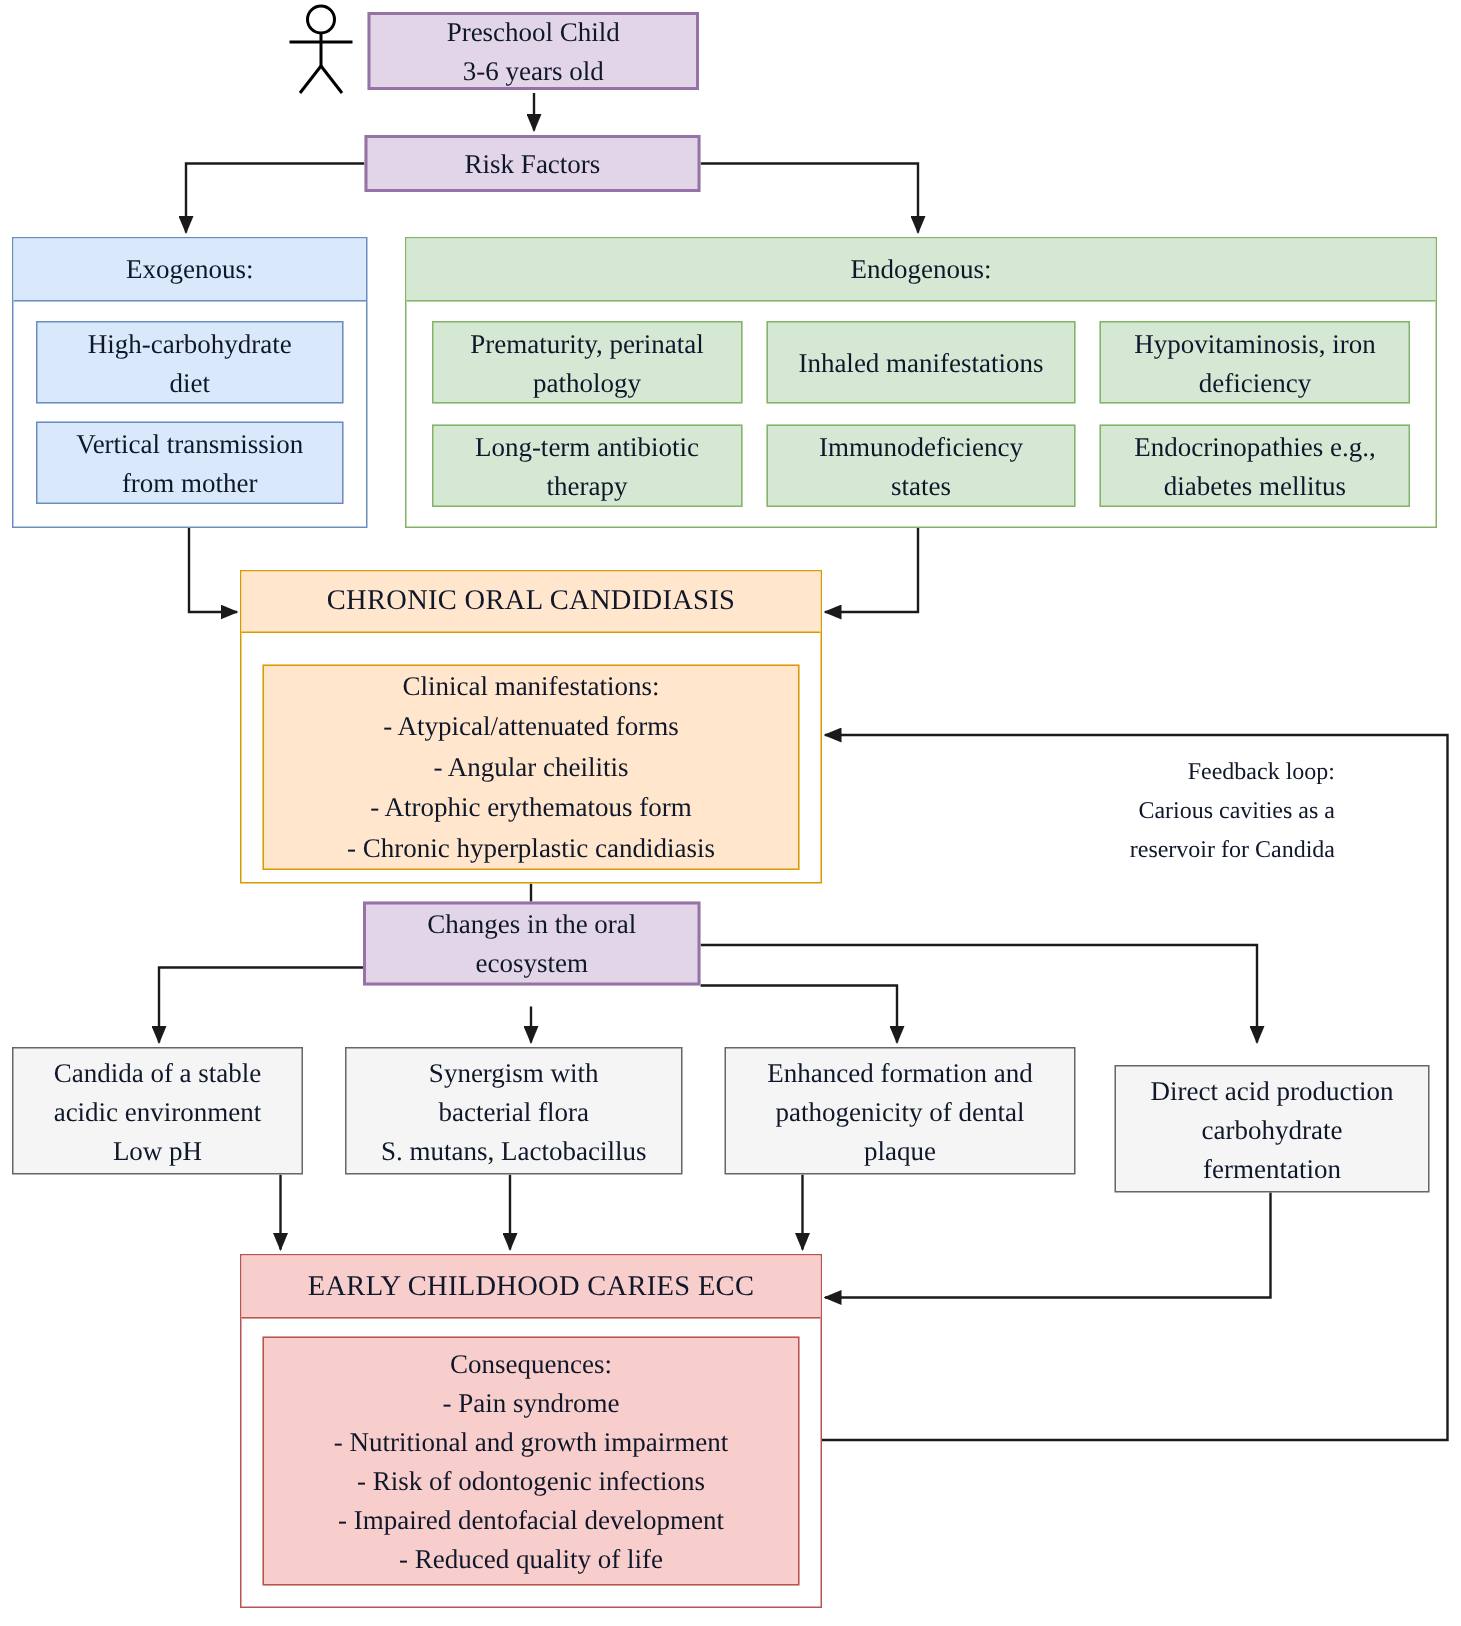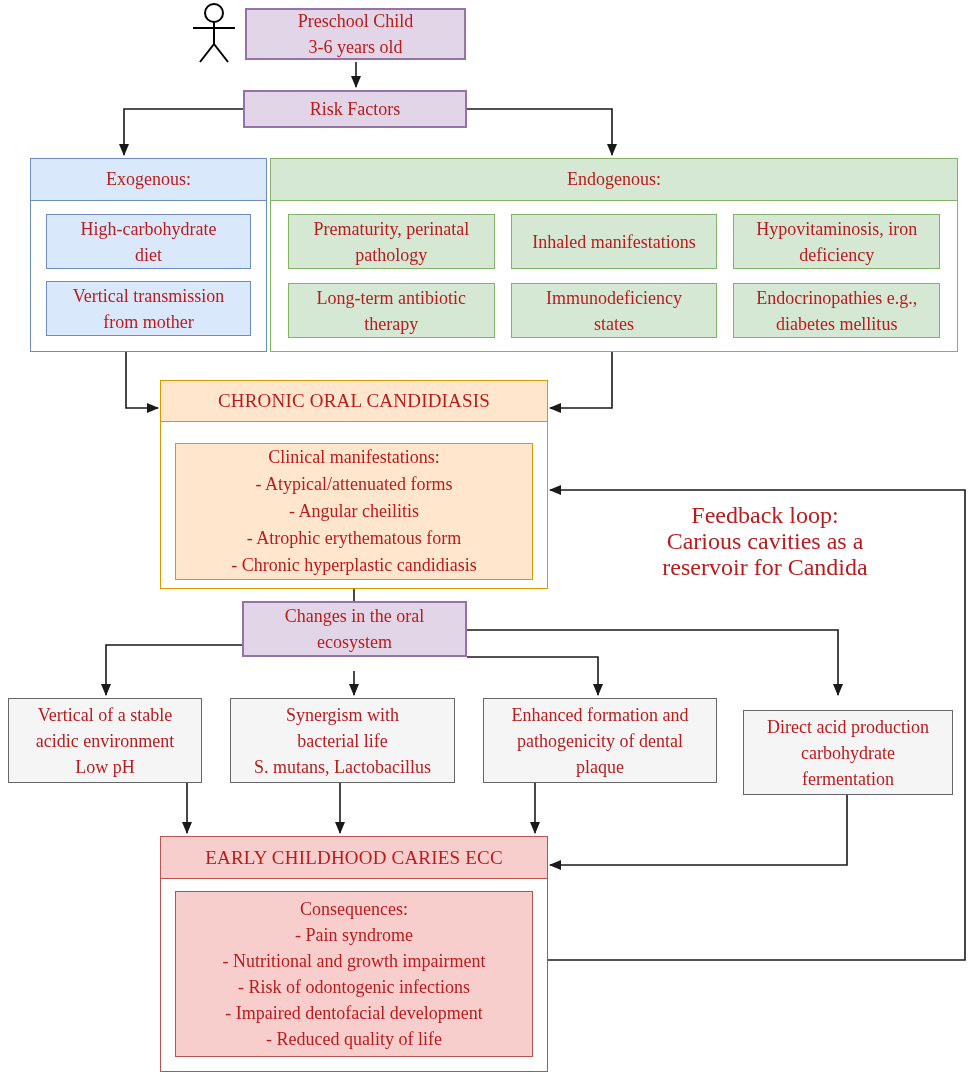--- a/index.html
+++ b/index.html
@@ -1,18 +1,18 @@
 <!DOCTYPE html>
 <html><head>
 <meta charset="utf-8">
 <style>
   html,body{margin:0;padding:0;background:#ffffff;}
   .canvas{
     position:relative;width:974px;height:1084px;background:#ffffff;
-    font-family:"Liberation Serif","DejaVu Serif",serif;color:#b91c1c;
+    font-family:"Liberation Serif","DejaVu Serif",serif;color:#0f172a;
     overflow:hidden;
   }
   .canvas svg.connectors{position:absolute;left:0;top:0;width:974px;height:1084px;}
   .node{
     position:absolute;box-sizing:border-box;
     display:flex;align-items:center;justify-content:center;
     text-align:center;white-space:pre-line;
     font-size:18px;line-height:26px;
   }
   .purple{background:#e1d5e7;border:2px solid #9673a6;}
@@ -49,22 +49,22 @@
   .red-inner{background:#f8cecc;border:1.5px solid #b85450;box-sizing:border-box;
     display:flex;align-items:center;justify-content:center;text-align:center;white-space:pre-line;
     font-size:18px;line-height:26px;}
 
   .exo-body{display:flex;flex-direction:column;gap:12px;padding:13px 15px;}
   .exo-body .blue-sub{height:55px;}
   .endo-body{display:grid;grid-template-columns:repeat(3,1fr);column-gap:16px;row-gap:14px;padding:13px 17px;}
   .endo-body .green-sub{height:55px;}
 
   .free-label{
-    position:absolute;box-sizing:border-box;text-align:center;white-space:pre-line;
-    font-size:24px;line-height:26px;
+    position:absolute;box-sizing:border-box;text-align:right;white-space:pre-line;
+    font-size:16px;line-height:26px;
   }
 </style>
 </head>
 <body>
 
 <div class="canvas">
 
   <svg class="connectors" viewBox="0 0 974 1084" xmlns="http://www.w3.org/2000/svg">
     <defs>
       <marker id="arr" markerUnits="userSpaceOnUse" markerWidth="12" markerHeight="10" refX="11" refY="5" orient="auto">
@@ -98,21 +98,21 @@
       <line x1="24" y1="42" x2="10" y2="60"></line>
       <line x1="24" y1="42" x2="38" y2="60"></line>
     </g>
   </svg>
 
   <div class="node purple" style="left:245px;top:8px;width:221px;height:52px;">Preschool Child
 3-6 years old</div>
 
   <div class="node purple" style="left:243px;top:90px;width:224px;height:38px;">Risk Factors</div>
 
-  <div class="panel blue-panel" style="left:8px;top:158px;width:237px;height:194px;margin-left:22px;">
+  <div class="panel blue-panel" style="left:8px;top:158px;width:237px;height:194px;">
     <div class="panel-header">Exogenous:</div>
     <div class="panel-body exo-body">
       <div class="blue-sub">High-carbohydrate
 diet</div>
       <div class="blue-sub">Vertical transmission
 from mother</div>
     </div>
   </div>
 
   <div class="panel green-panel" style="left:270px;top:158px;width:688px;height:194px;">
@@ -143,25 +143,25 @@
     </div>
   </div>
 
   <div class="free-label" style="left:640px;top:502px;width:250px;">Feedback loop:
 Carious cavities as a
 reservoir for Candida</div>
 
   <div class="node purple" style="left:242px;top:601px;width:225px;height:56px;">Changes in the oral
 ecosystem</div>
 
-  <div class="node gray" style="left:8px;top:698px;width:194px;height:85px;">Vertical of a stable
+  <div class="node gray" style="left:8px;top:698px;width:194px;height:85px;">Candida of a stable
 acidic environment
 Low pH</div>
   <div class="node gray" style="left:230px;top:698px;width:225px;height:85px;">Synergism with
-bacterial life
+bacterial flora
 S. mutans, Lactobacillus</div>
   <div class="node gray" style="left:483px;top:698px;width:234px;height:85px;">Enhanced formation and
 pathogenicity of dental
 plaque</div>
   <div class="node gray" style="left:743px;top:698px;width:210px;height:85px;margin-top:12px;">Direct acid production
 carbohydrate
 fermentation</div>
 
   <div class="panel red-panel" style="left:160px;top:836px;width:388px;height:236px;">
     <div class="panel-header panel-title">EARLY CHILDHOOD CARIES ECC</div>

